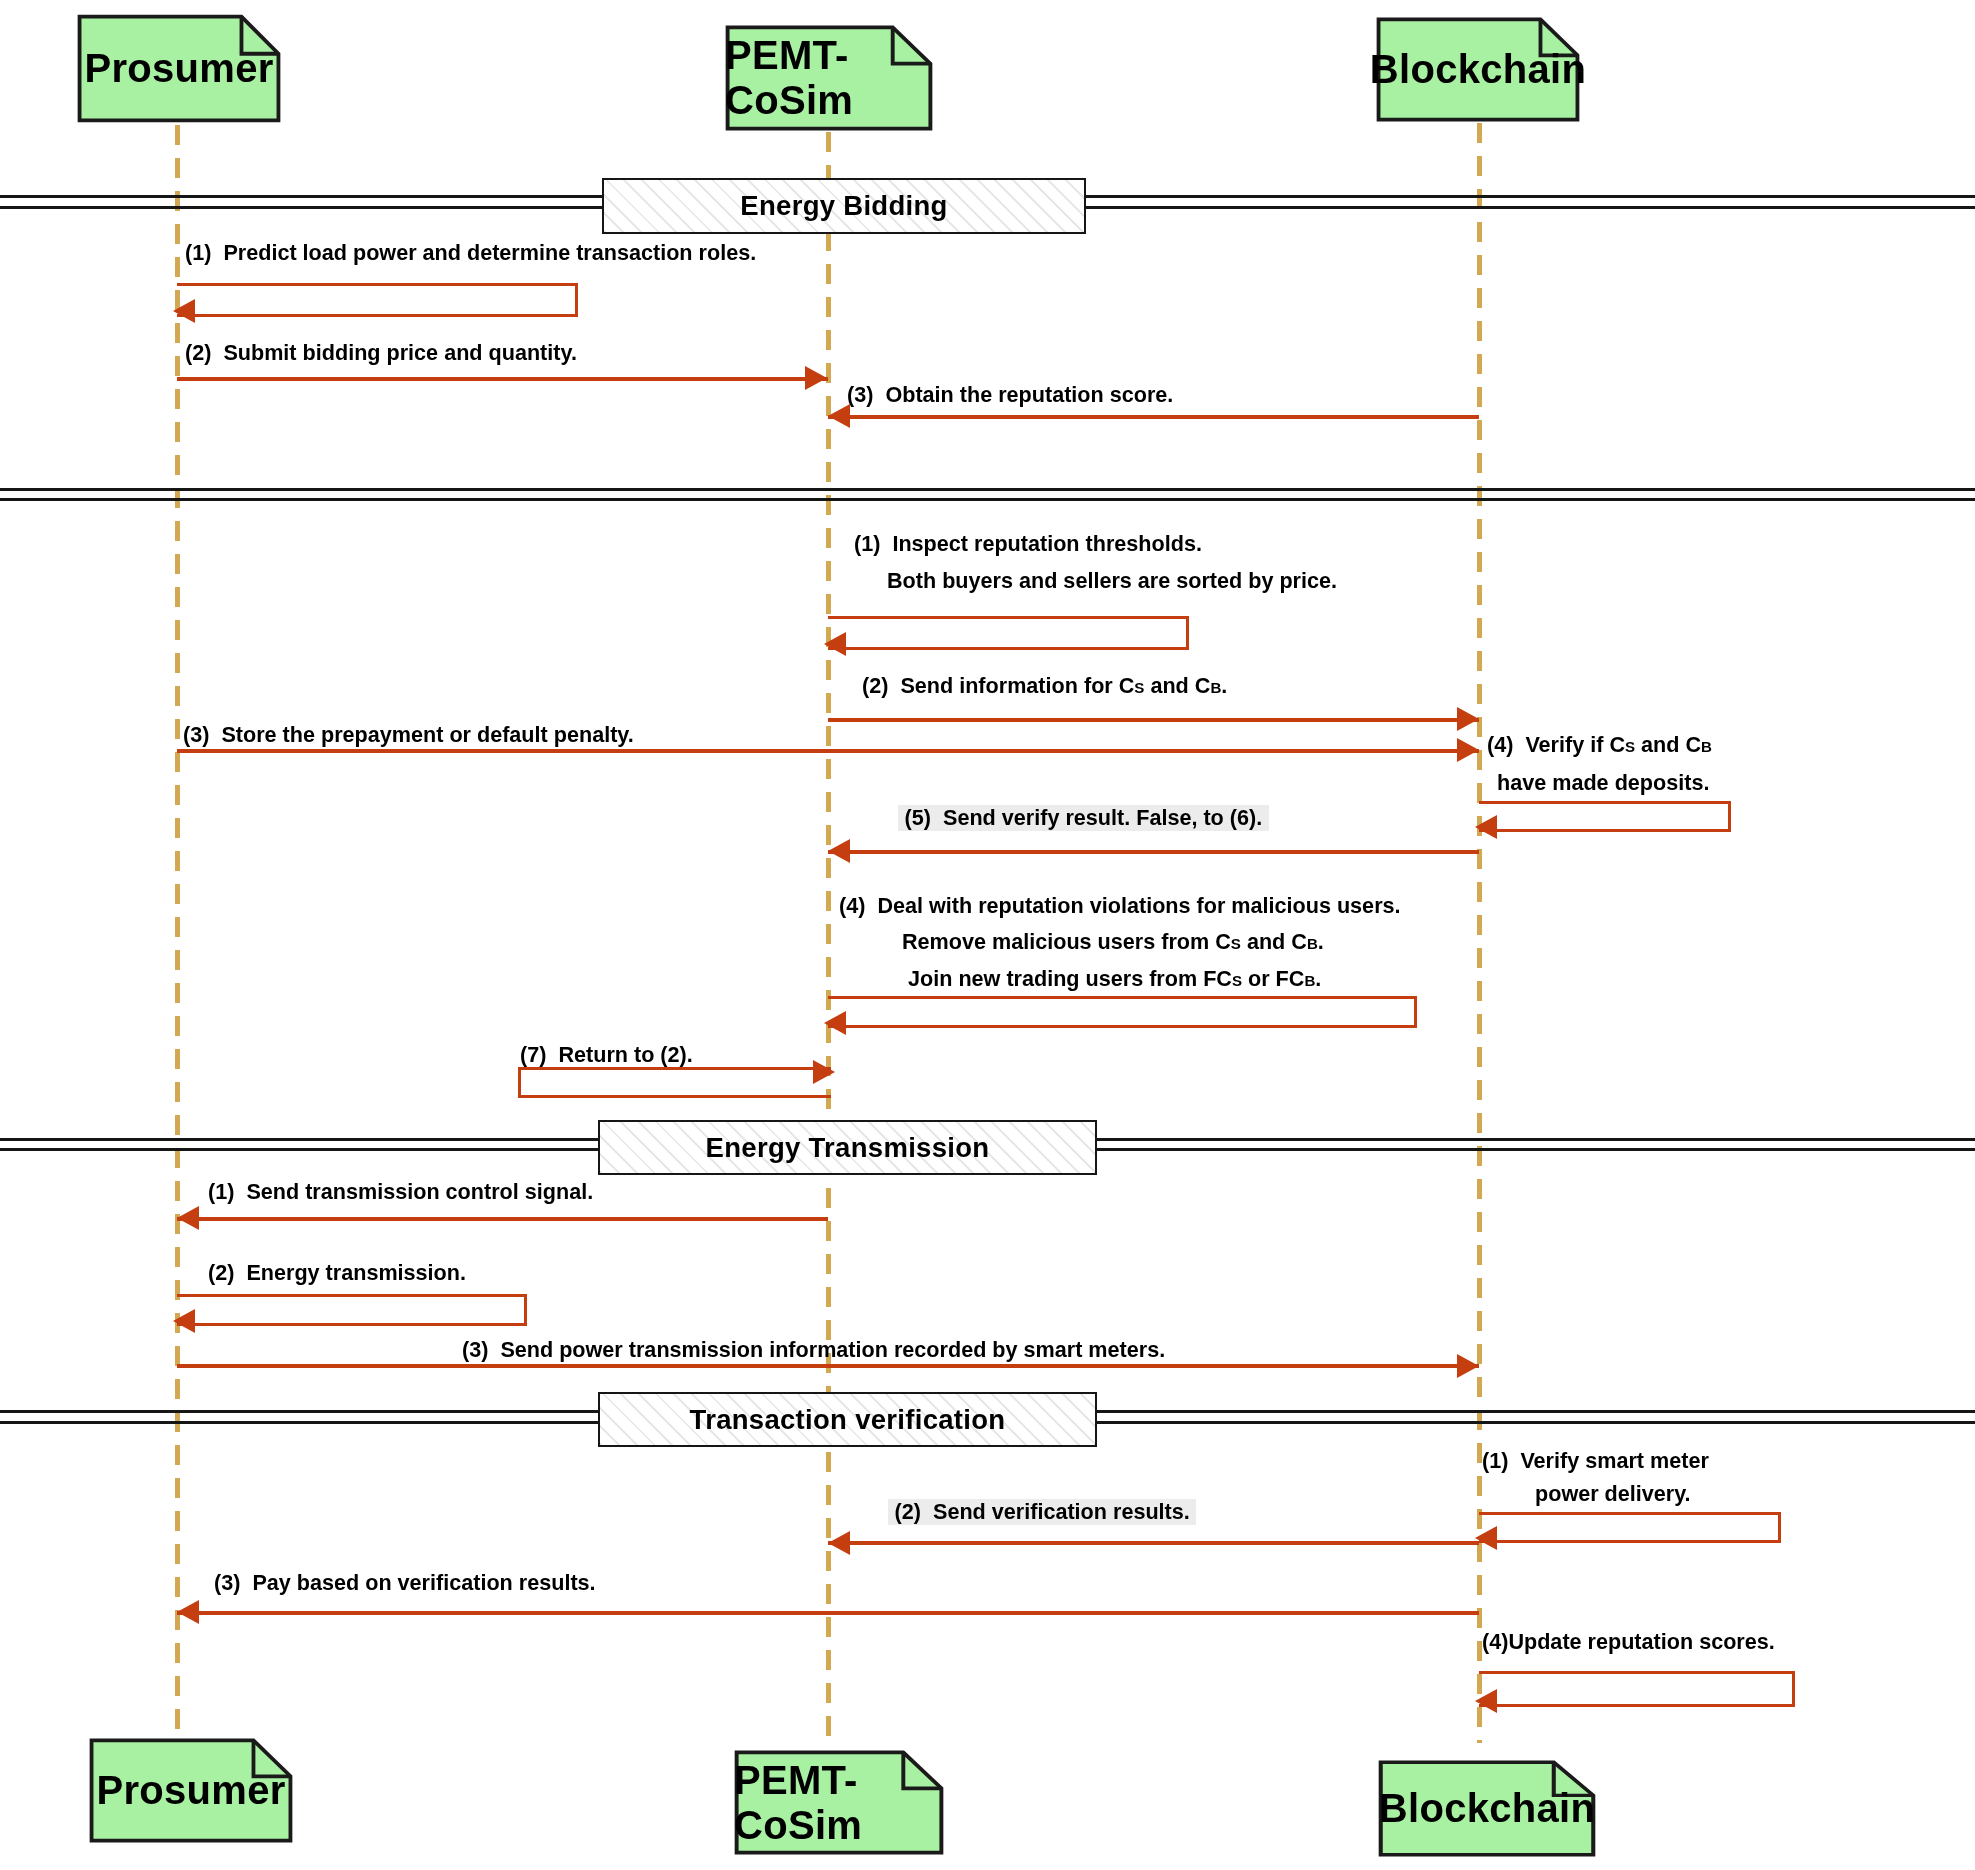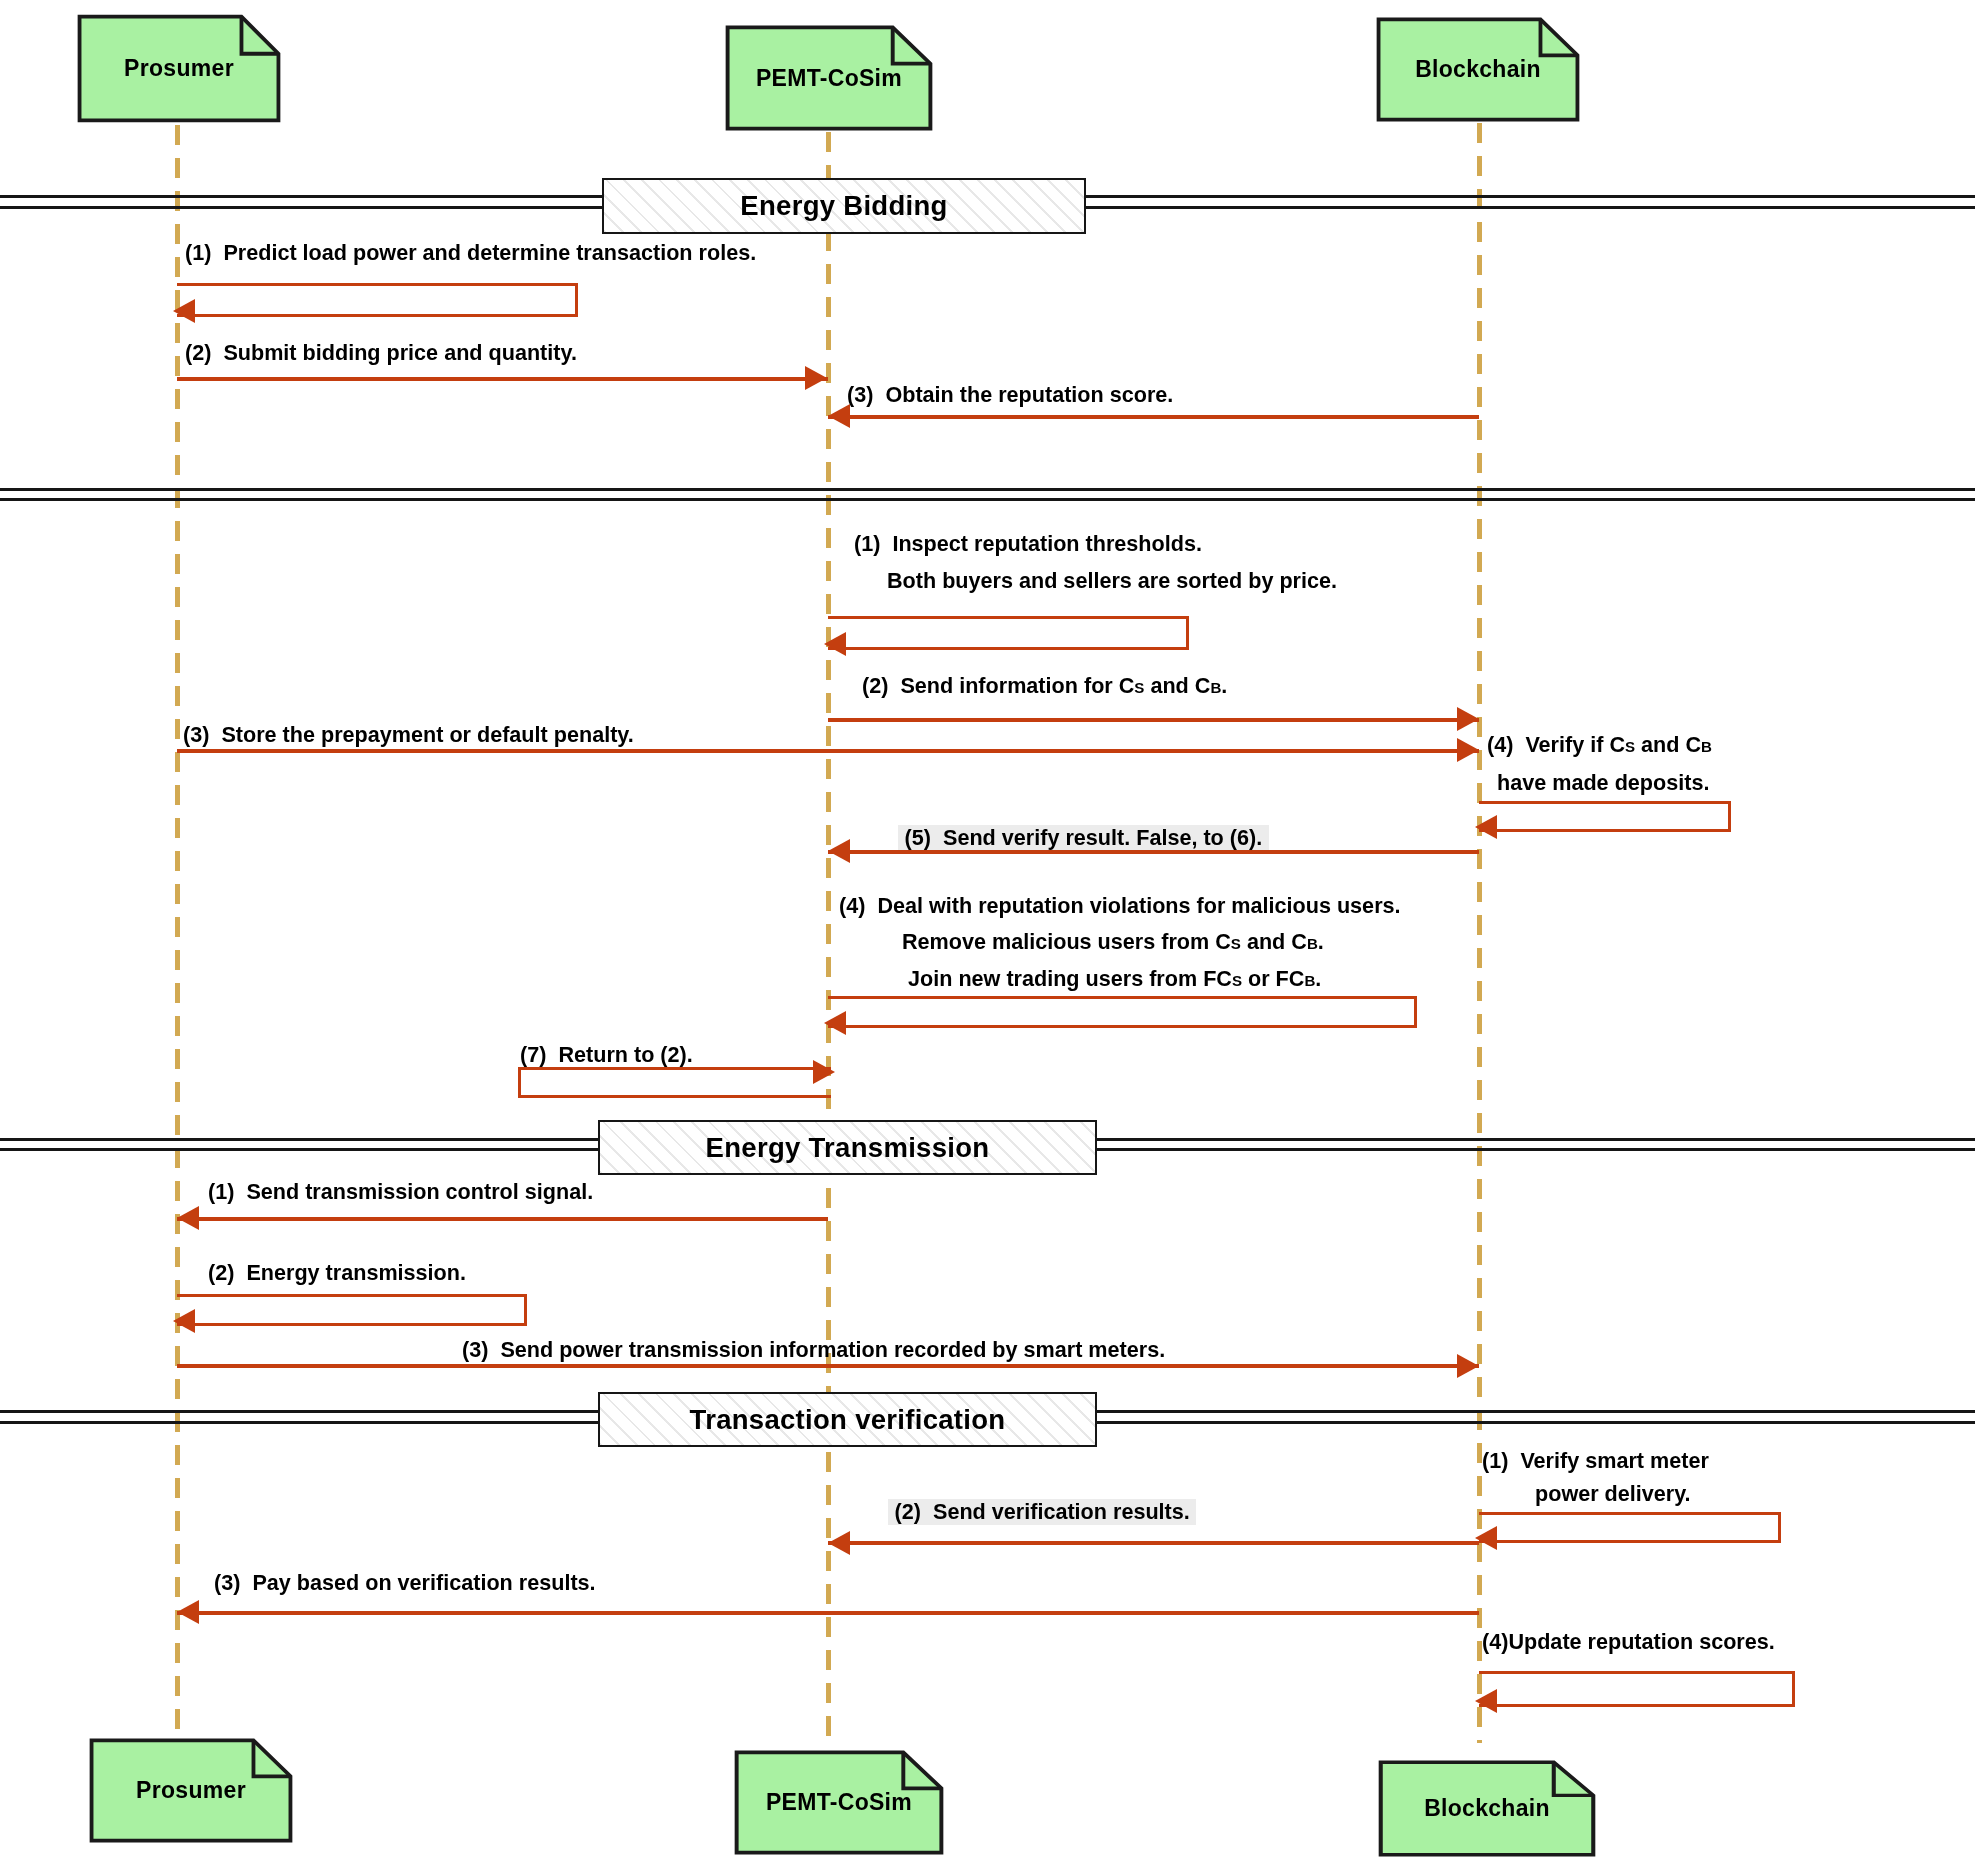--- a/index.html
+++ b/index.html
@@ -37,21 +37,21 @@
   .head-right{border-left:22px solid var(--arrow,#c43e0f);border-right:0;}
   
   .loop{position:absolute;z-index:4;}
   .loop-r{border-top:3.9px solid var(--arrow,#c43e0f);border-right:3.9px solid var(--arrow,#c43e0f);border-bottom:3.9px solid var(--arrow,#c43e0f);}
   .loop-l{border-top:3.9px solid var(--arrow,#c43e0f);border-left:3.9px solid var(--arrow,#c43e0f);border-bottom:3.9px solid var(--arrow,#c43e0f);}
   
   .actor{position:absolute;z-index:6;}
   .actor svg{display:block;width:100%;height:100%;}
   .actor .alabel{
     position:absolute;left:0;top:0;right:0;bottom:0;display:flex;align-items:center;justify-content:center;
-    font-size:23px;font-weight:bold;letter-spacing:0.3px;
+    font-size:40px;font-weight:bold;letter-spacing:0.3px;
   }
 </style>
 </head>
 <body>
 
 <div class="canvas">
 
   <div class="lifeline" style="left:175px;top:125px;height:1613px;"></div>
   <div class="lifeline" style="left:826px;top:132px;height:1617px;"></div>
   <div class="lifeline" style="left:1477px;top:123px;height:1620px;"></div>
@@ -101,21 +101,21 @@
   <div class="mtext" style="left:183px;top:723px;">(3)  Store the prepayment or default penalty.</div>
   <div class="aline" style="left:177px;top:749px;width:1302px;"></div>
   <i class="head head-right" style="left:1457px;top:738px;"></i>
 
   <div class="mtext" style="left:1487px;top:733px;">(4)  Verify if C<span class="sub">S</span> and C<span class="sub">B</span></div>
   <div class="mtext" style="left:1497px;top:771px;">have made deposits.</div>
   <div class="loop loop-r" style="left:1479px;top:801px;width:249px;height:25px;">
     <i class="head head-left" style="left:-3.9px;top:calc(100% - 14.4px);"></i>
   </div>
 
-  <div class="mtext hl" style="left:898px;top:805px;margin-top:20px;">(5)  Send verify result. False, to (6).</div>
+  <div class="mtext hl" style="left:898px;top:805px;">(5)  Send verify result. False, to (6).</div>
   <div class="aline" style="left:828px;top:850px;width:651px;"></div>
   <i class="head head-left" style="left:828px;top:839px;"></i>
 
   <div class="mtext" style="left:839px;top:894px;">(4)  Deal with reputation violations for malicious users.</div>
   <div class="mtext" style="left:902px;top:930px;">Remove malicious users from C<span class="sub">S</span> and C<span class="sub">B</span>.</div>
   <div class="mtext" style="left:908px;top:967px;">Join new trading users from FC<span class="sub">S</span> or FC<span class="sub">B</span>.</div>
   <div class="loop loop-r" style="left:828px;top:996px;width:586px;height:26px;">
     <i class="head head-left" style="left:-3.9px;top:calc(100% - 14.4px);"></i>
   </div>
 

